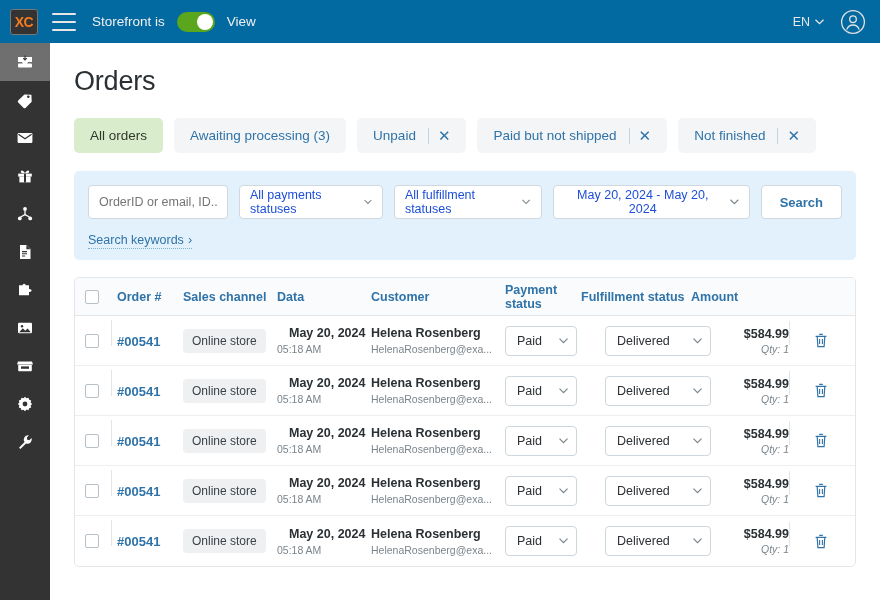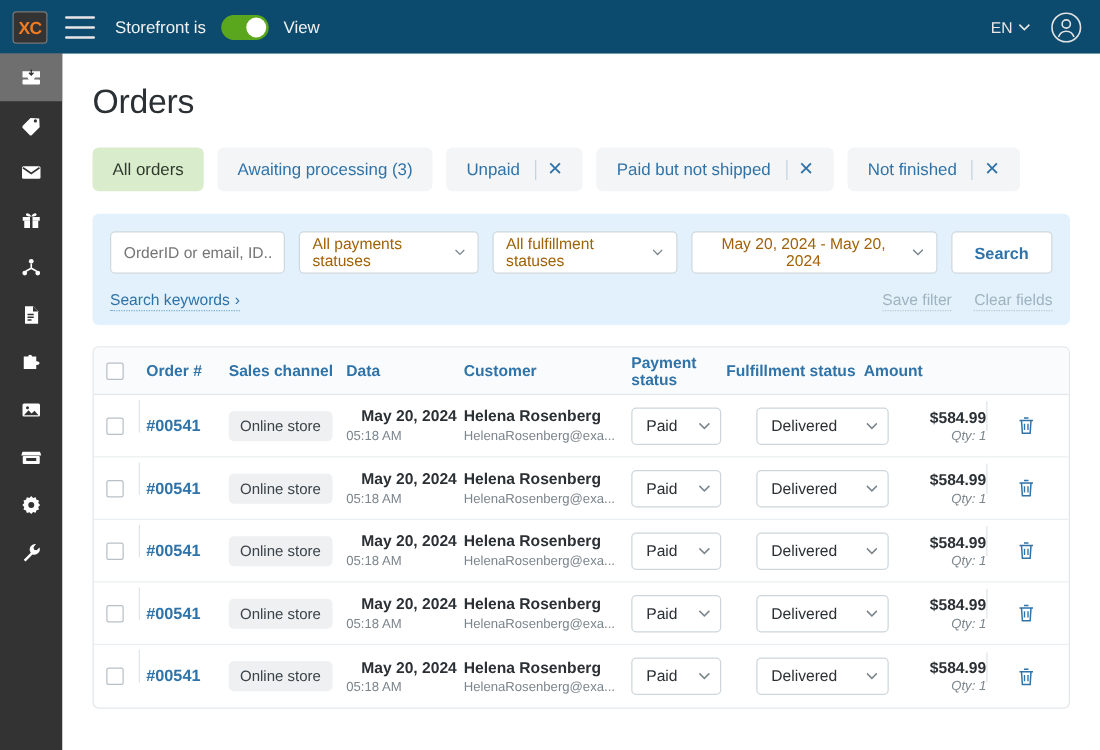--- a/index.html
+++ b/index.html
@@ -6,21 +6,21 @@
   html, body {
     width: 880px; height: 600px;
     font-family: "Liberation Sans", sans-serif;
     background: #ffffff;
     overflow: hidden;
   }
   .app { position: relative; width: 880px; height: 600px; display: flex; flex-direction: column; }
 
   
   .topbar {
-    height: 43px; background: #0c4a6e; flex: 0 0 43px;
+    height: 43px; background: #0369a1; flex: 0 0 43px;
     display: flex; align-items: center; padding: 0 14px 0 10px;
     color: #ffffff;
   }
   .logo {
     width: 28px; height: 26px; border: 1px solid #777; border-radius: 3px;
     display: flex; align-items: center; justify-content: center;
     background: #333; margin-right: 14px;
   }
   .logo-text { color: #f47b20; font-weight: bold; font-size: 14px; letter-spacing: -0.5px; }
   .hamburger { width: 24px; height: 18px; display: flex; flex-direction: column;
@@ -70,21 +70,21 @@
   .chip .x { font-size: 15px; color: #2f73a8; line-height: 1; }
 
   
   .search-panel {
     margin-top: 18px; background: #e2f1fb; border-radius: 5px;
     padding: 14px 14px 11px 14px;
   }
   .search-row { display: flex; gap: 11px; align-items: center; }
   .sfield {
     background: #ffffff; border: 1px solid #cfd8de; border-radius: 4px; height: 34px;
-    display: flex; align-items: center; padding: 0 10px; font-size: 12.5px; color: #a16207;
+    display: flex; align-items: center; padding: 0 10px; font-size: 12.5px; color: #1d4ed8;
   }
   .sfield.input { width: 140px; color: #8a9196; }
   .sfield.sel { justify-content: space-between; gap: 8px; cursor: pointer; }
   .sfield.sel.pay { width: 146px; }
   .sfield.sel.ful { width: 150px; }
   .sfield.sel.date { width: 200px; text-align: center; }
   .search-btn {
     background: #ffffff; border: 1px solid #cfd8de; border-radius: 4px; height: 34px;
     display: flex; align-items: center; padding: 0 18px; font-size: 13px; color: #2f73a8;
     font-weight: bold; cursor: pointer;
@@ -343,24 +343,20 @@
 
           <div class="search-btn">
             <span>Search</span>
           </div>
         </div>
 
         <div class="search-sub">
           <div class="kw">
             <span>Search keywords</span><span class="arrow">›</span>
           </div>
-          <div class="sub-right">
-            <span>Save filter</span>
-            <span>Clear fields</span>
-          </div>
         </div>
       </div>
 
       <div class="table">
 
         <div class="thead">
           <div class="c-check">
             <div class="cb"></div>
           </div>
           <div class="c-order th">Order #</div>

